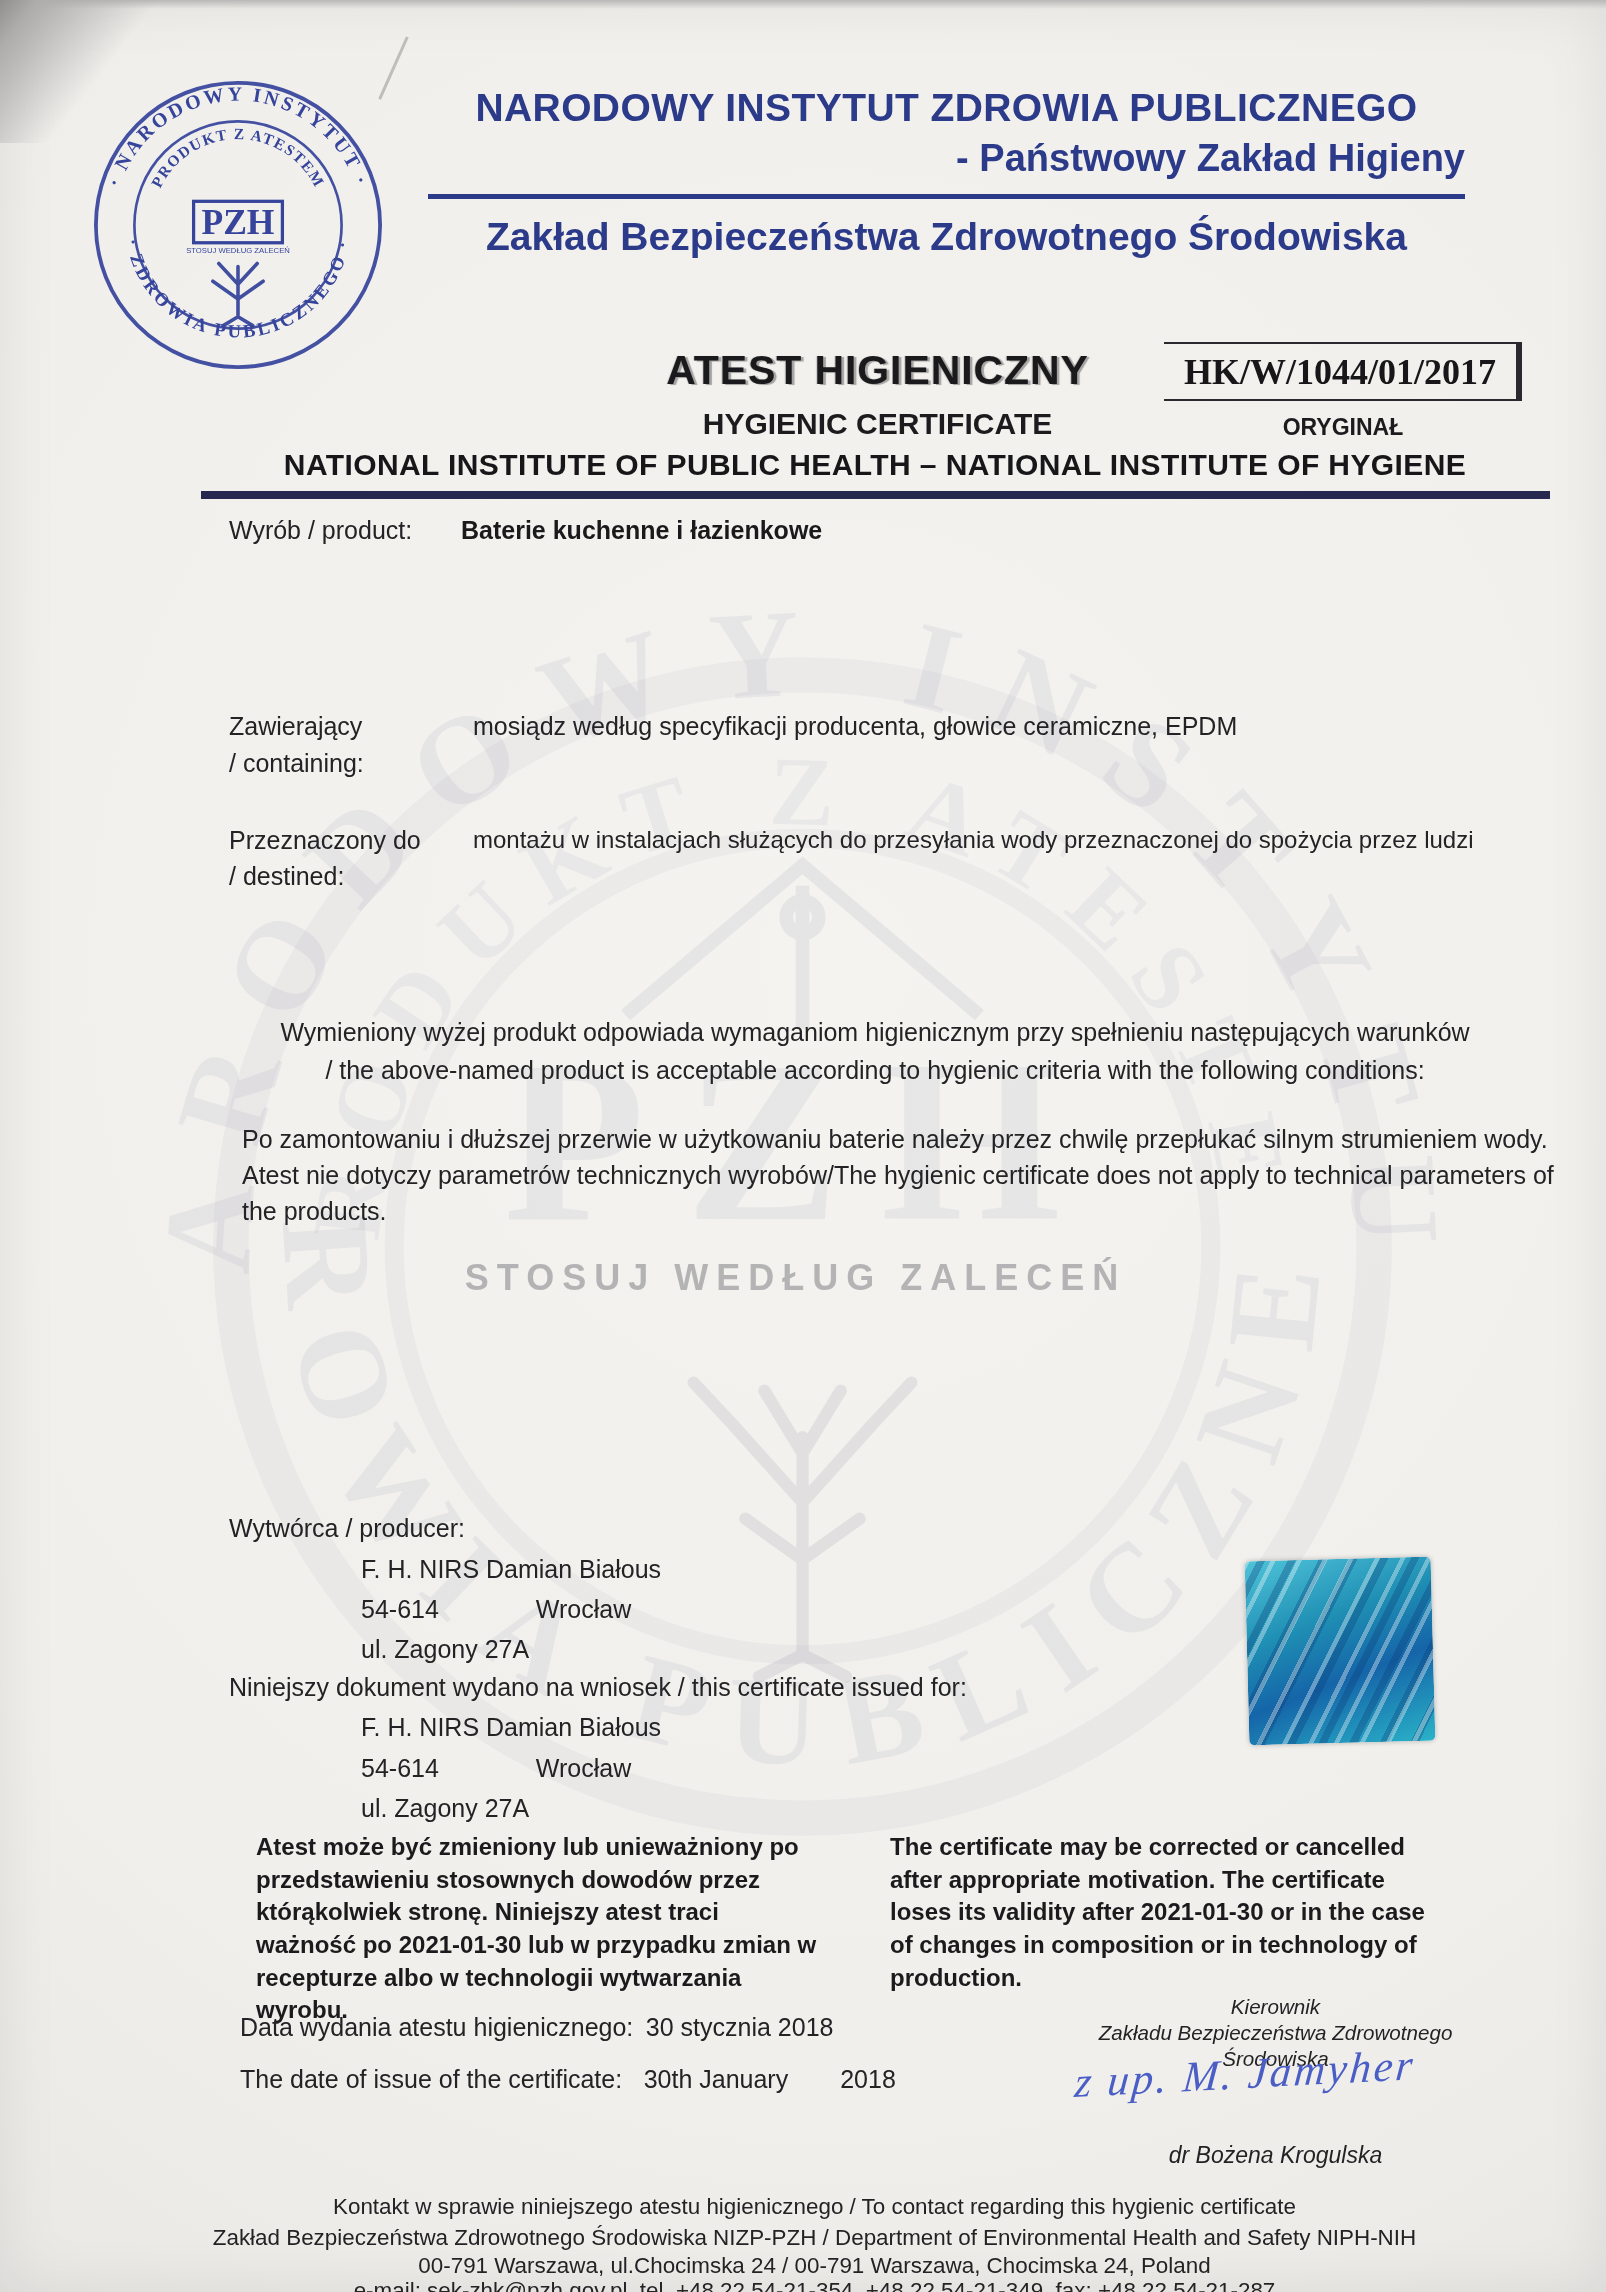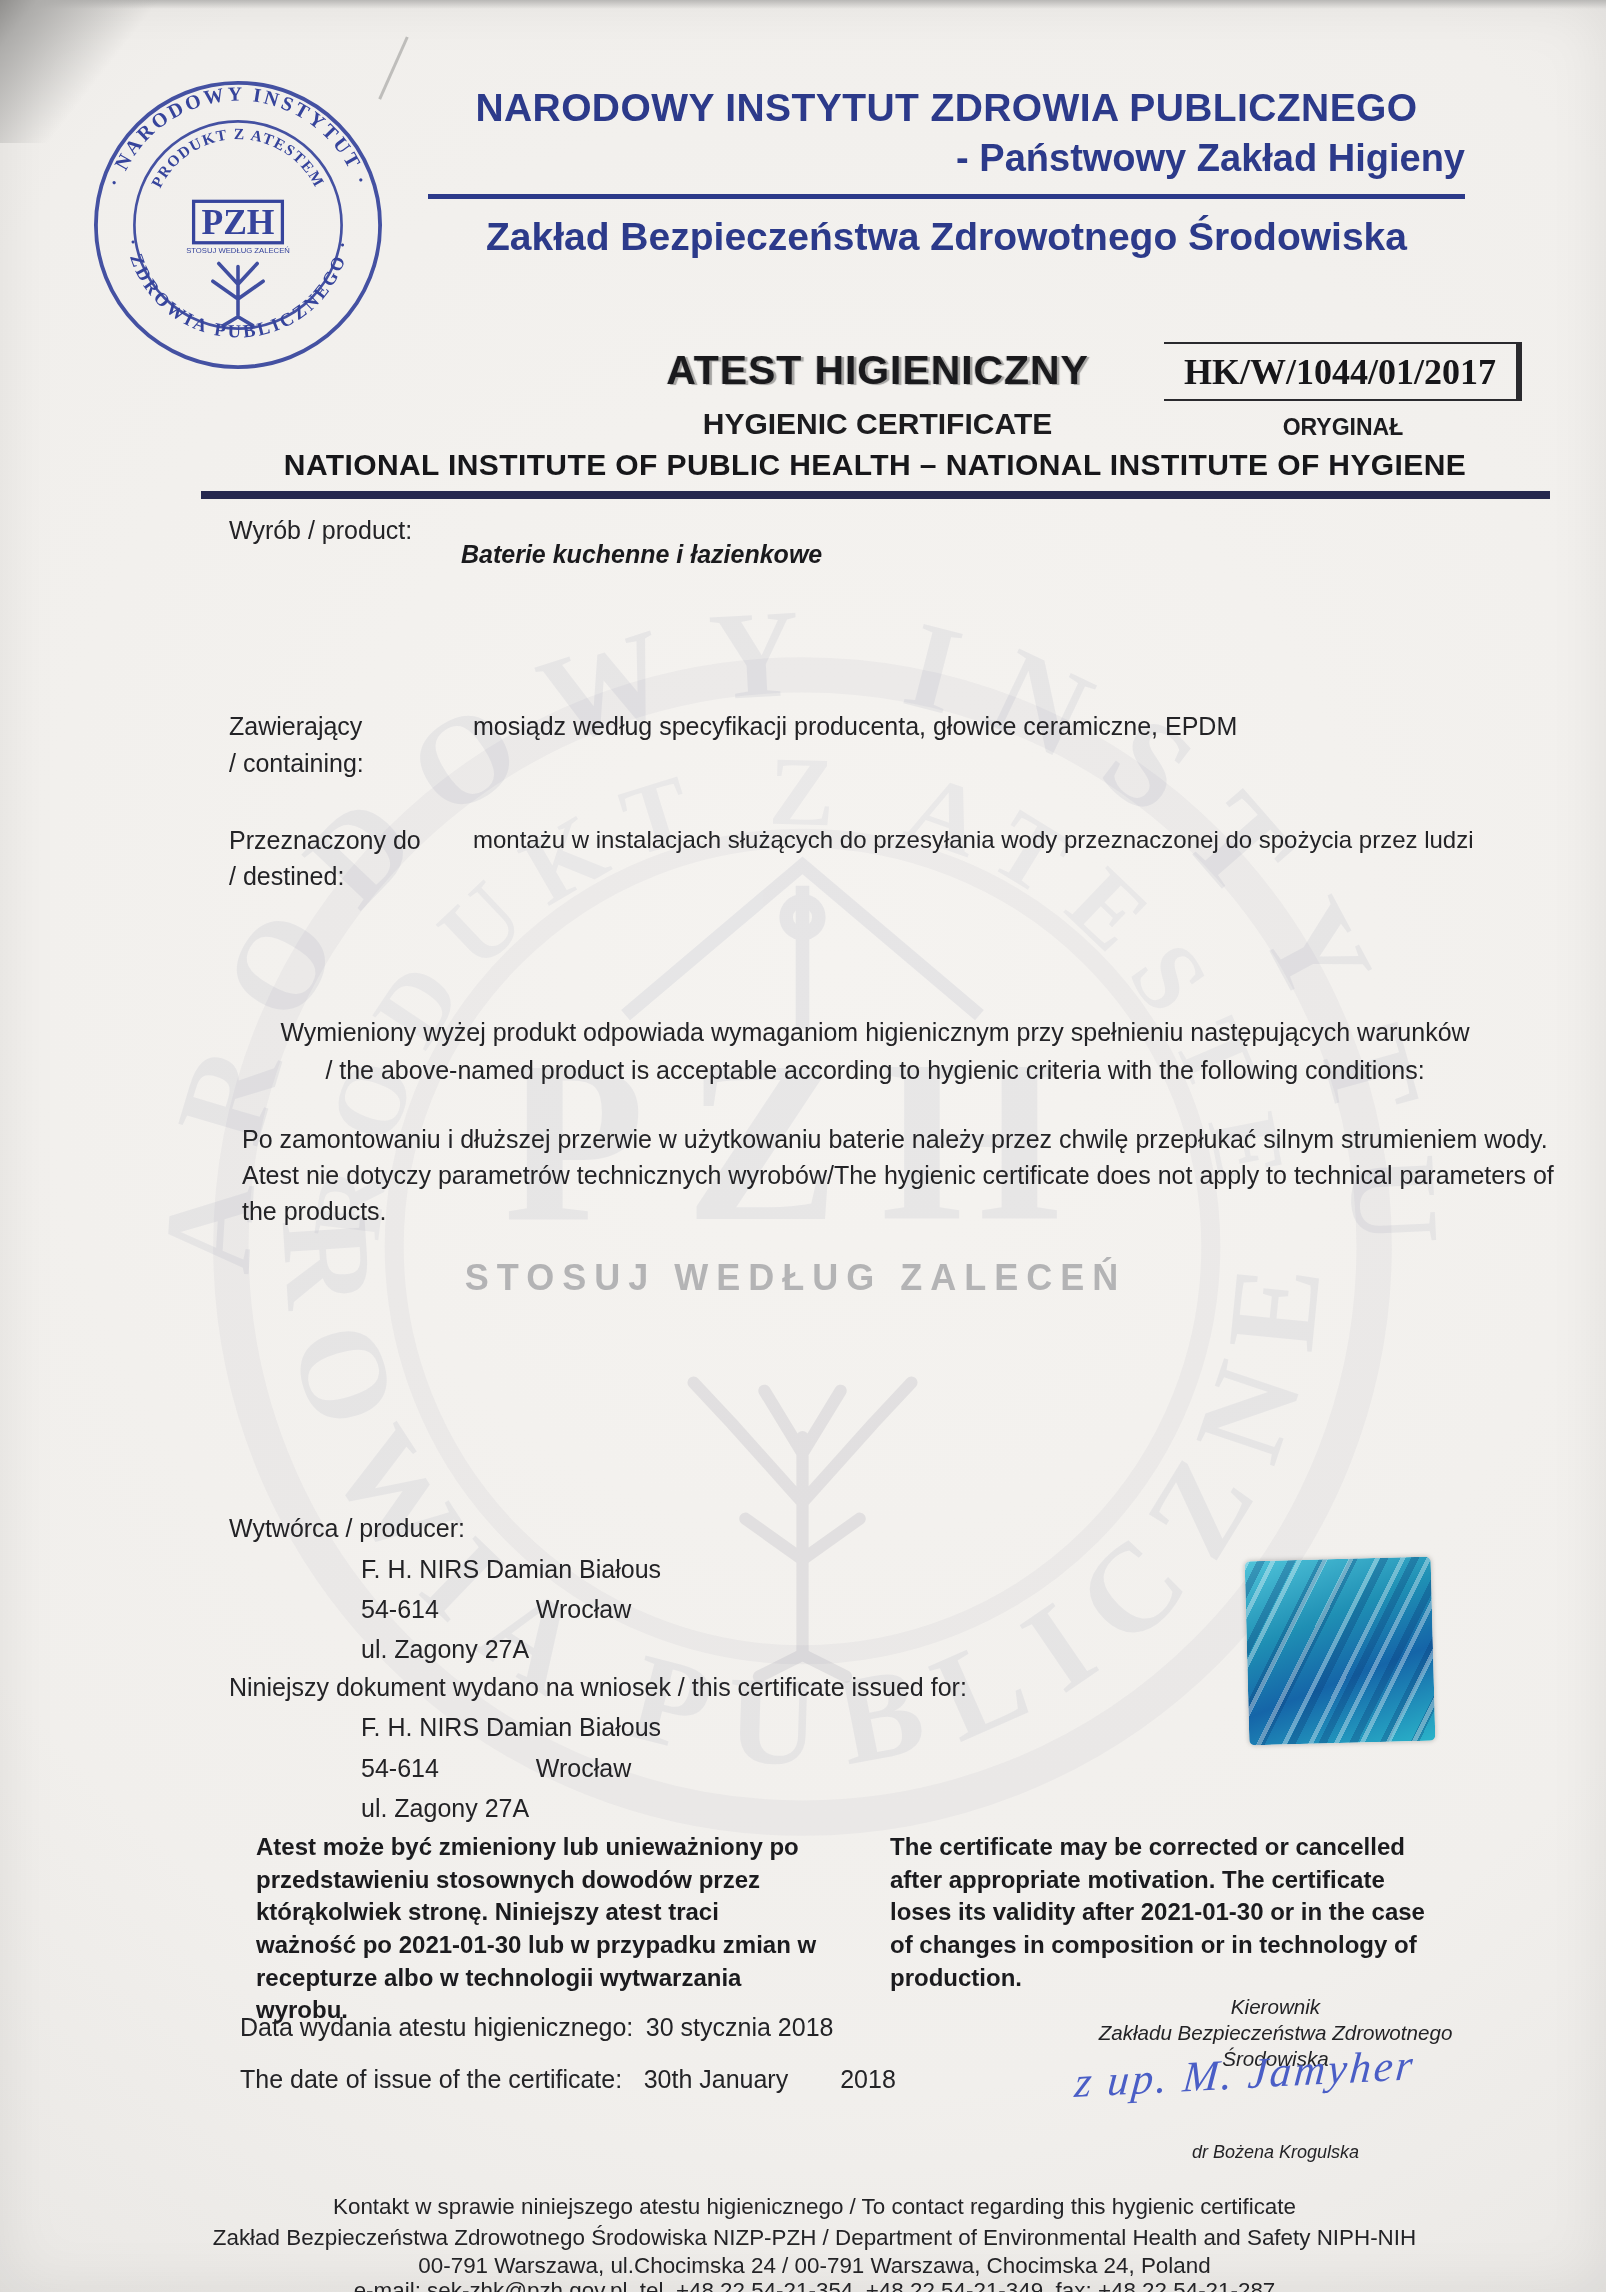--- a/index.html
+++ b/index.html
@@ -47,21 +47,21 @@
   .stosuj { font-size:36px; font-weight:bold; letter-spacing:8px; color:rgba(120,122,128,.52); text-align:center; }
 
   .validity { font-size:24px; font-weight:bold; line-height:1.36; color:#1b1b1e; }
 
   .roles { font-size:20.6px; font-style:italic; text-align:center; line-height:1.27; color:#232326; }
   .handwriting {
     font-family:"Liberation Serif","DejaVu Serif",serif; font-style:italic;
     font-size:43px; color:#4a5ec6; letter-spacing:2.7px;
     transform: rotate(-3deg) skewX(-8deg); transform-origin:left center;
   }
-  .signer { font-size:18px; font-style:italic; text-align:center; color:#232326; }
+  .signer { font-size:23px; font-style:italic; text-align:center; color:#232326; }
 
   .footer-line { width:1607px; left:11px; text-align:center; font-size:22.4px; color:#232326; }
 
   .hologram {
     border-radius:5.4px;
     background:
       repeating-linear-gradient(118deg, rgba(255,255,255,.35) 0 4.5px, rgba(255,255,255,0) 4.5px 23px),
       repeating-linear-gradient(118deg, rgba(8,55,115,.30) 10.7px 18px, rgba(0,0,0,0) 18px 38px),
       linear-gradient(160deg, #4fc3d9 0%, #1f8fb4 35%, #1565a8 62%, #2ab3c9 100%);
     box-shadow: 0 0 5.4px rgba(0,0,0,.25);
@@ -158,21 +158,21 @@
   </div>
 
   <div class="abs title-pl" style="left:591px;top:347px;width:573px;">ATEST HIGIENICZNY</div>
   <div class="abs cert-box" style="left:1164px;top:342px;width:358px;">HK/W/1044/01/2017</div>
   <div class="abs title-en" style="left:591px;top:407px;width:573px;">HYGIENIC CERTIFICATE</div>
   <div class="abs orig" style="left:1164px;top:414px;width:358px;">ORYGINAŁ</div>
   <div class="abs inst-en" style="left:161px;top:448px;width:1428px;">NATIONAL INSTITUTE OF PUBLIC HEALTH – NATIONAL INSTITUTE OF HYGIENE</div>
   <div class="abs rule-thick" style="left:201px;top:491px;width:1349px;"></div>
 
   <div class="abs t" style="left:229px;top:516px;">Wyrób / product:</div>
-  <div class="abs t b" style="left:461px;top:540px;font-style:italic;">Baterie kuchenne i łazienkowe</div>
+  <div class="abs t b" style="left:461px;top:516px;">Baterie kuchenne i łazienkowe</div>
 
   <div class="abs t" style="left:229px;top:712px;">Zawierający</div>
   <div class="abs t" style="left:229px;top:749px;">/ containing:</div>
   <div class="abs t nowrap" style="left:473px;top:712px;">mosiądz według specyfikacji producenta, głowice ceramiczne, EPDM</div>
 
   <div class="abs t" style="left:229px;top:826px;">Przeznaczony do</div>
   <div class="abs t" style="left:229px;top:862px;">/ destined:</div>
   <div class="abs t nowrap" style="left:473px;top:826px;font-size:24px;">montażu w instalacjach służących do przesyłania wody przeznaczonej do spożycia przez ludzi</div>
 
   <div class="abs" style="left:161px;top:1018px;width:1428px;">

